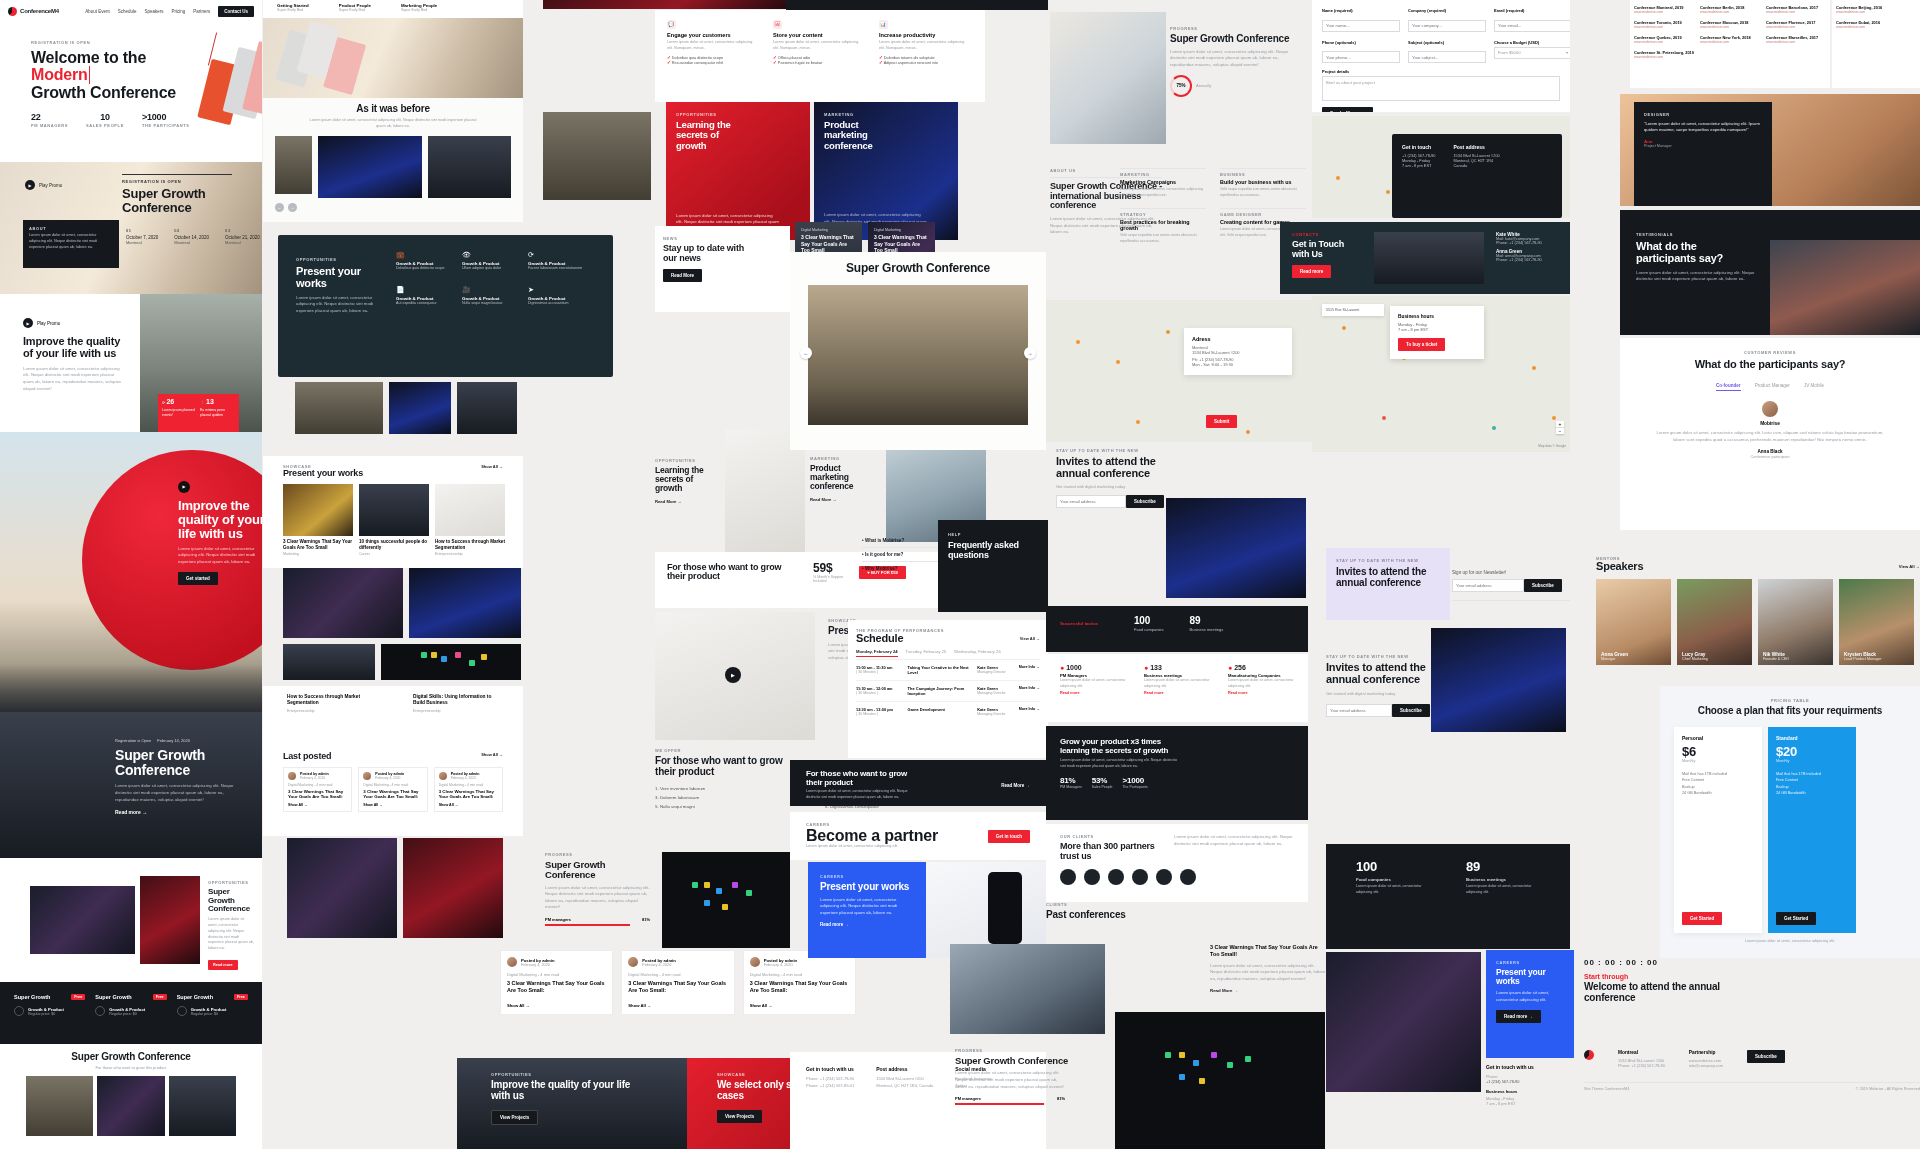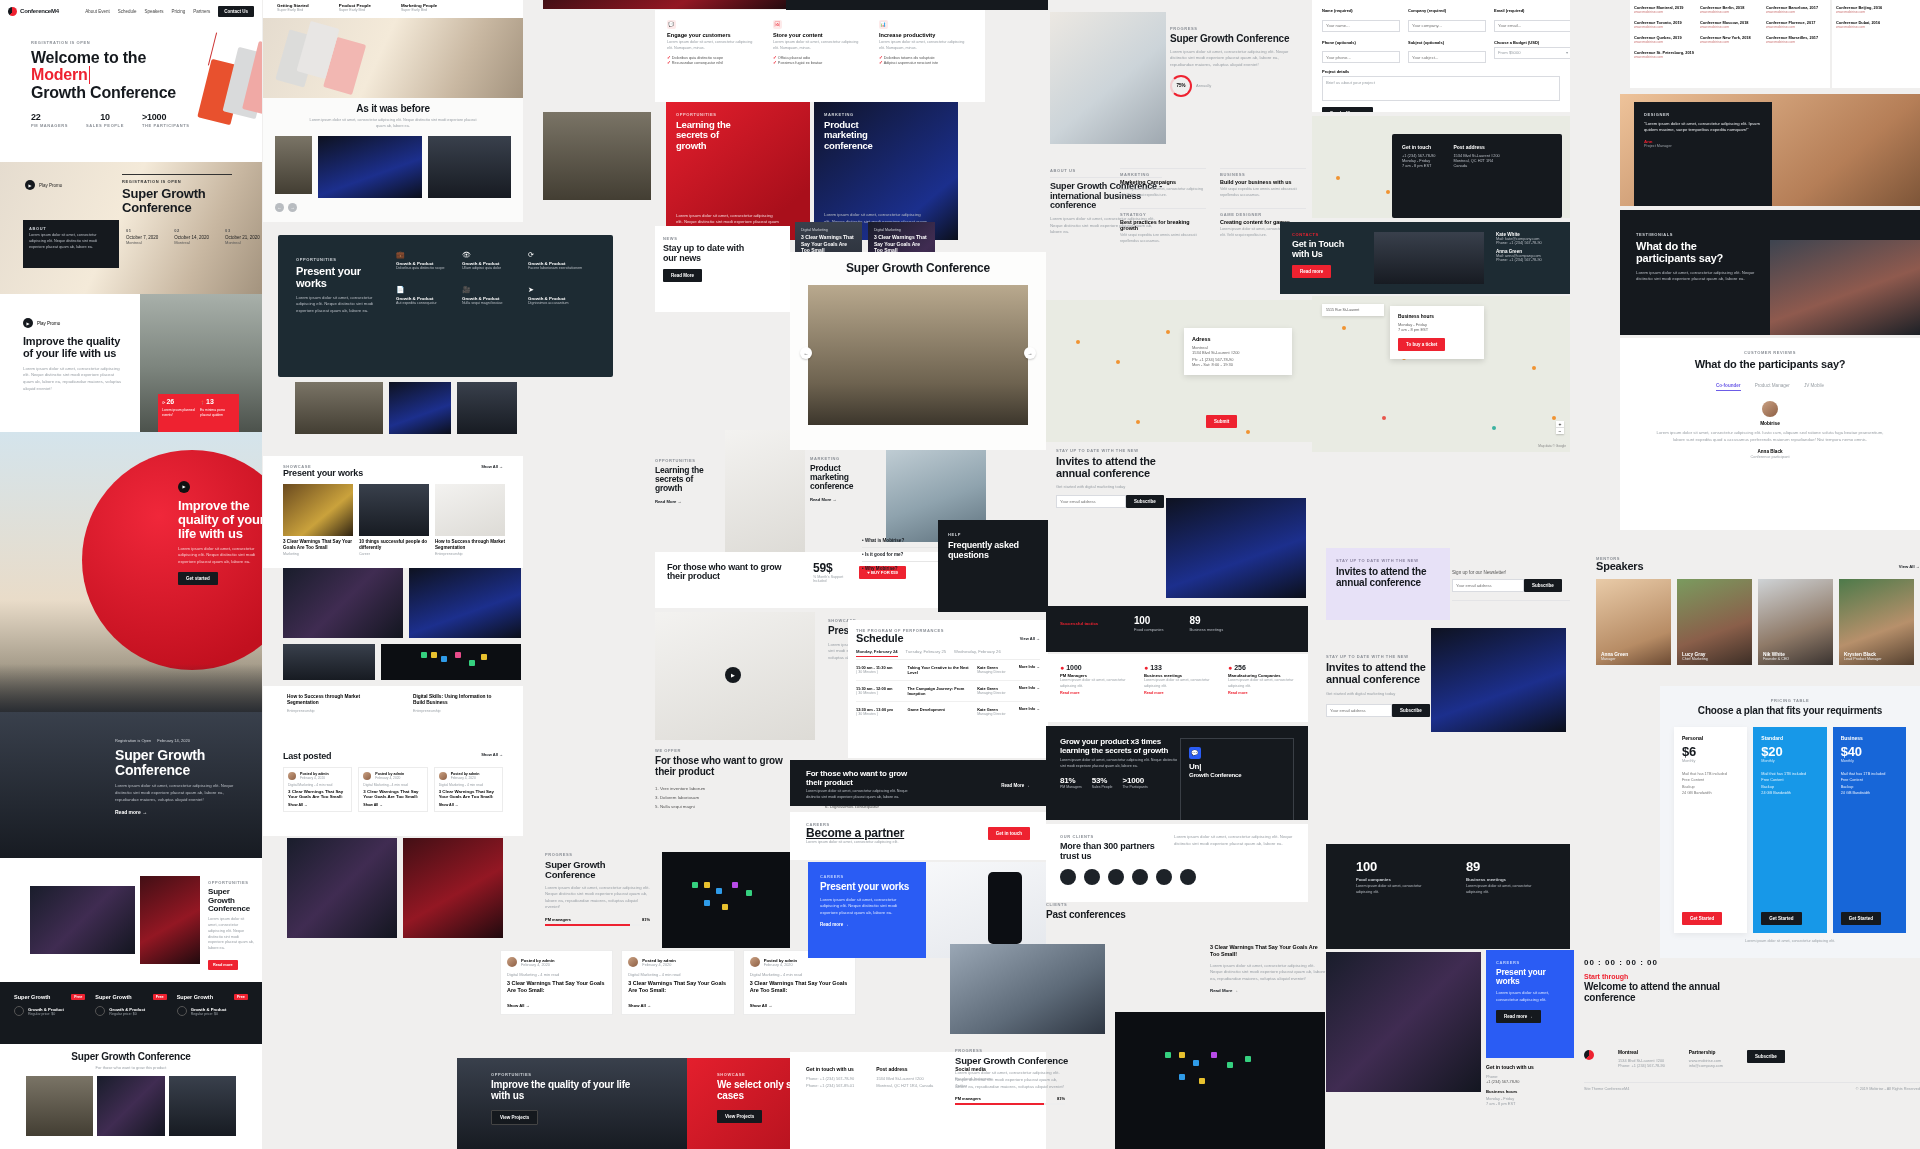--- a/index.html
+++ b/index.html
@@ -704,21 +704,21 @@
       <div class="p pw" style="font-size:3.7px;margin-top:2px;">Lorem ipsum dolor sit amet, consectetur adipiscing elit. Neque distinctio sint modi experiore placeat quam ab, labore ea.</div>
         </div>
       <span class="lnk" style="color:#fff;font-size:4.5px;">Read More →</span>
     </div>
   </div>
 
   <div class="t" style="left:790px;top:812px;width:256px;height:48px;">
     <div class="flex sb" style="align-items:center;padding:10px 16px;">
       <div>
           <div class="lbl">Careers</div>
-      <div class="h" style="font-size:12px;text-decoration:underline;">Become a partner</div>
+      <div class="h" style="font-size:16px;">Become a partner</div>
       <div class="p" style="font-size:3.8px;width:150px;">Lorem ipsum dolor sit amet, consectetur adipiscing elit.</div>
         </div>
       <span class="btn btn-red">Get in touch</span>
     </div>
   </div>
 
   <div class="t" style="left:808px;top:862px;width:238px;height:96px;background:#f4f5f7;">
     <div class="blue" style="position:absolute;left:0;top:0;width:118px;height:96px;padding:12px;">
       <div class="lbl" style="color:#bcd0ff;">Careers</div>
       <div class="h hw" style="font-size:10px;margin-top:3px;">Present your works</div>
@@ -891,25 +891,20 @@
           </div>
         <div>
             <div class="h hw" style="font-size:8px;">53%</div>
             <div style="font-size:3.5px;color:#b9bec5;">Sales People</div>
           </div>
         <div>
             <div class="h hw" style="font-size:8px;">&gt;1000</div>
             <div style="font-size:3.5px;color:#b9bec5;">The Participants</div>
           </div>
       </div>
-    </div>
-    <div style="position:absolute;right:14px;top:12px;width:96px;height:66px;border:1px solid #3a3f46;padding:8px;">
-      <div style="width:12px;height:12px;background:#2a5cf4;border-radius:2px;color:#fff;font-size:6px;text-align:center;line-height:12px;">💬</div>
-      <div class="h hw" style="font-size:8px;margin-top:4px;">Un|</div>
-      <div class="h hw" style="font-size:6px;">Growth Conference</div>
     </div>
   </div>
 
   <div class="t" style="left:1046px;top:824px;width:262px;height:78px;">
     <div class="flex sb" style="padding:10px 14px 0;">
       <div style="width:96px;">
         <div class="lbl">Our clients</div>
         <div class="h" style="font-size:9px;margin-top:3px;">More than 300 partners trust us</div>
       </div>
       <div class="p" style="width:120px;">Lorem ipsum dolor sit amet, consectetur adipiscing elit. Neque distinctio sint modi experiore placeat quam ab, labore ea.</div>
@@ -1216,32 +1211,20 @@
         <div class="h hw" style="font-size:13px;margin-top:4px;">$20</div>
         <div style="font-size:3.8px;color:#cfe8fb;">Monthly</div>
         <div style="font-size:3.8px;color:#e3f2fd;margin-top:8px;line-height:1.7;">
           <div>Mail that has 1TB included</div>
             <div>Free Content</div>
             <div>Backup</div>
             <div>24 GB Bandwidth</div>
         </div>
         <span class="btn btn-dark" style="position:absolute;left:8px;bottom:8px;">Get Started</span>
       </div>
-      <div style="width:72px;height:190px;background:#1766d8;color:#fff;padding:8px;position:relative;">
-        <div style="font-size:5px;font-weight:700;">Business</div>
-        <div class="h hw" style="font-size:13px;margin-top:4px;">$40</div>
-        <div style="font-size:3.8px;color:#cfe0fb;">Monthly</div>
-        <div style="font-size:3.8px;color:#e3ecfd;margin-top:8px;line-height:1.7;">
-          <div>Mail that has 1TB included</div>
-            <div>Free Content</div>
-            <div>Backup</div>
-            <div>24 GB Bandwidth</div>
-        </div>
-        <span class="btn btn-dark" style="position:absolute;left:8px;bottom:8px;">Get Started</span>
-      </div>
     </div>
     <div class="p" style="text-align:center;margin-top:6px;font-size:3.7px;">Lorem ipsum dolor sit amet, consectetur adipiscing elit.</div>
   </div>
 
   <div class="t" style="left:1584px;top:958px;width:336px;height:88px;background:none;">
     <div style="font-size:8px;font-weight:800;color:#15191e;letter-spacing:1px;">00 : 00 : 00 : 00</div>
     <div style="font-size:7px;font-weight:800;color:#ee2230;margin-top:6px;">Start through</div>
     <div class="h" style="font-size:10px;margin-top:2px;width:150px;">Welcome to attend the annual conference</div>
   </div>
 

